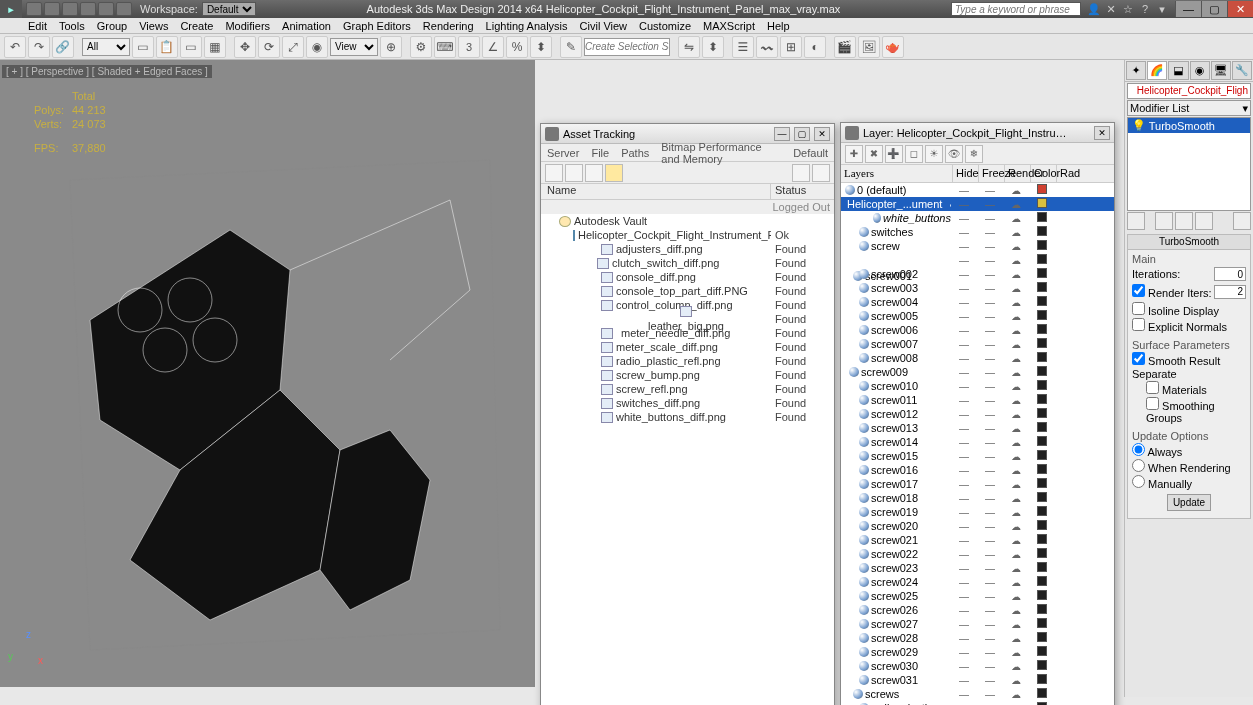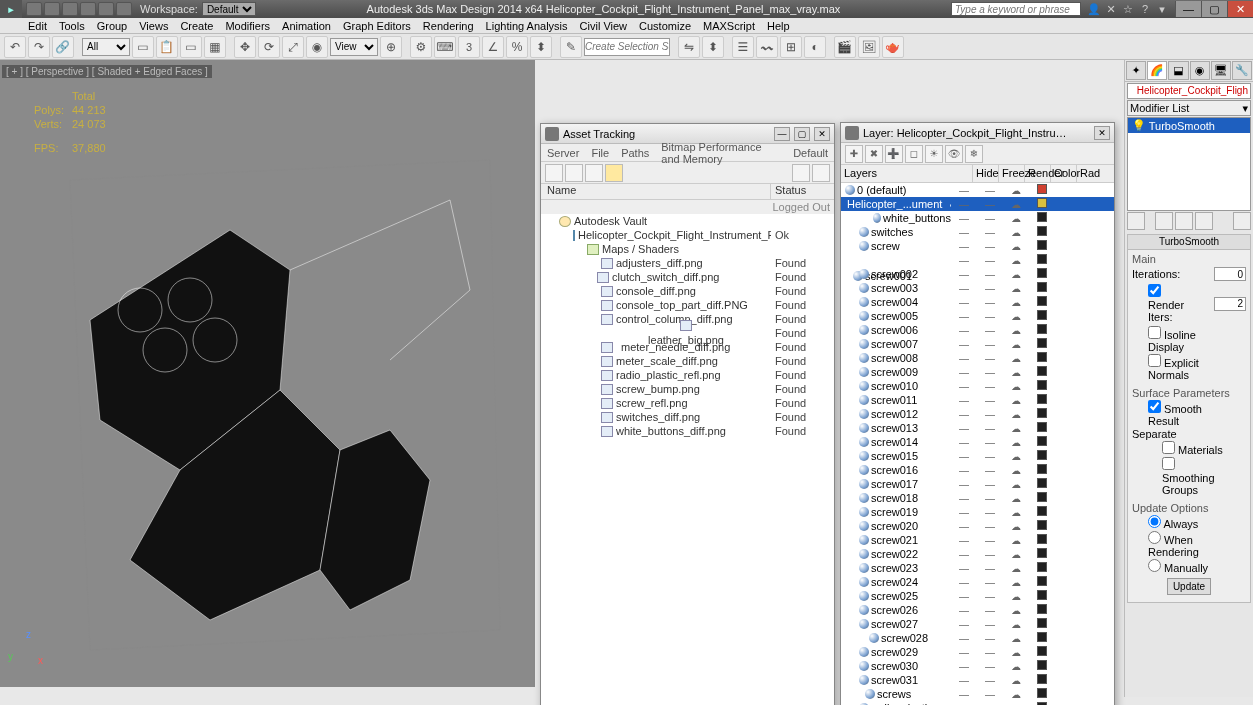--- a/index.html
+++ b/index.html
@@ -68,21 +68,21 @@
 .ico-folder { background:#e0f0c0; border-color:#8a6; }
 .ico-vault { background:#ffe8b0; border-color:#aa7; border-radius:50%; }
 .ico-max { background:#cdeaff; border-color:#58a; }
 
 
 .layer-panel { left:840px; top:62px; width:275px; height:636px; }
 .layer-toolbar { height:22px; background:#eee; border-bottom:1px solid #ccc; display:flex; align-items:center; gap:2px; padding:0 4px; }
 .ltb { width:18px; height:18px; border:1px solid #bbb; background:#f4f4f4; display:inline-flex; align-items:center; justify-content:center; font-size:10px; color:#666; }
 .layer-header { height:18px; background:#eee; border-bottom:1px solid #ccc; display:flex; font-size:10px; }
 .layer-header div { border-right:1px solid #ccc; padding:2px 3px; }
-.lh-layers { width:132px; }
+.lh-layers { width:112px;font-family:Liberation Serif, serif; }
 .lh-col { width:26px; text-align:center; }
 .layer-list { height:558px; overflow-y:scroll; background:#fff; font-size:11px; }
 .layer-row { display:flex; height:14px; align-items:center; }
 .layer-row.selected { background:#1e5fbf; color:#fff; }
 .lr-name { width:110px; display:flex; align-items:center; gap:2px; padding-left:3px; overflow:hidden; white-space:nowrap; }
 .lr-cell { width:26px; text-align:center; color:#666; font-size:10px; }
 .sphere { width:10px; height:10px; border-radius:50%; background:radial-gradient(circle at 30% 30%,#fff,#7aa0d0 60%,#456); display:inline-block; }
 .swatch { width:10px; height:10px; display:inline-block; border:1px solid #555; }
 
 
@@ -92,21 +92,21 @@
 .cmd-tab.active { background:#fff; }
 .obj-name { height:16px; border:1px solid #999; background:#fff; margin:1px 2px; padding:1px 2px; color:#c00; font-size:10px; overflow:hidden; white-space:nowrap;text-align:right; }
 .mod-list-combo { height:16px; border:1px solid #999; margin:1px 2px; background:#eee; font-size:10px; padding:1px 2px; display:flex; justify-content:space-between; }
 .mod-stack { height:94px; border:1px solid #999; margin:1px 2px; background:#fff; font-size:10px; }
 .mod-stack-item { padding:1px 4px; display:flex; align-items:center; gap:3px; }
 .mod-stack-item.selected { background:#1e5fbf; color:#fff; }
 .mod-tools { height:20px; margin:1px 2px; display:flex; gap:2px; }
 .mod-tools .mt { width:18px; height:18px; border:1px solid #aaa; background:#eee; }
 .rollout-title { height:16px; background:#ddd; border:1px solid #bbb; margin:2px 2px 0; text-align:center; font-size:10px; padding-top:1px; }
 .rollout-body { border:1px solid #bbb; border-top:none; margin:0 2px; padding:3px 4px; font-size:10px; background:#eee; }
-.rollout-body label { display:block; margin:1px 16px; }
+.rollout-body label { display:block; margin:1px 0; }
 .param-row { display:flex; align-items:center; justify-content:space-between; margin:2px 0; }
 .spinner { width:32px; height:14px; border:1px solid #999; background:#fff; font-size:10px; text-align:right; padding-right:2px; }
 .upd-btn { width:44px; height:17px; margin:4px auto; display:block; border:1px solid #999; background:#ddd; font-size:10px; }
 .sub-indent { padding-left:14px; }
 .timeslider { position:absolute; left:0; bottom:0; width:535px; height:11px; background:#d0d0d0; border-top:1px solid #aaa; }
 .time-thumb { position:absolute; left:30px; top:0; width:60px; height:10px; background:#bbb; border:1px solid #888; text-align:center; font-size:9px; line-height:9px; }
 
 ::-webkit-scrollbar { width:16px; height:16px; }
 ::-webkit-scrollbar-track { background:#eee; }
 ::-webkit-scrollbar-thumb { background:#ccc; border:1px solid #aaa; }
@@ -298,27 +298,20 @@
           <div class="status"></div>
         </div>
         <div class="tree-row">
           <div class="name" style="padding-left: 32px;">
             <span class="tree-icon ico-max"></span>
             <span>Helicopter_Cockpit_Flight_Instrument_Panel_m...</span>
           </div>
           <div class="status">Ok</div>
         </div>
         <div class="tree-row">
-          <div class="name" style="padding-left: 46px;">
-            <span class="tree-icon ico-folder"></span>
-            <span>Maps / Shaders</span>
-          </div>
-          <div class="status"></div>
-        </div>
-        <div class="tree-row">
           <div class="name" style="padding-left: 60px;">
             <span class="tree-icon ico-img"></span>
             <span>adjusters_diff.png</span>
           </div>
           <div class="status">Found</div>
         </div>
         <div class="tree-row">
           <div class="name" style="padding-left: 56px;">
             <span class="tree-icon ico-img"></span>
             <span>clutch_switch_diff.png</span>
@@ -445,21 +438,21 @@
             <span class="sphere"></span>
             <span>Helicopter_...ument</span>
             <span style="margin-left: 4px;">✓</span>
           </div>
           <div class="lr-cell">—</div>
           <div class="lr-cell">—</div>
           <div class="lr-cell">☁</div>
           <div class="lr-cell"><span class="swatch" style="background: rgb(217, 192, 64);"></span></div>
         </div>
         <div class="layer-row">
-          <div class="lr-name" style="padding-left: 32px;">
+          <div class="lr-name" style="padding-left: 32px; font-style: italic;">
             <span class="sphere"></span>
             <span>white_buttons</span>
           </div>
           <div class="lr-cell">—</div>
           <div class="lr-cell">—</div>
           <div class="lr-cell">☁</div>
           <div class="lr-cell"><span class="swatch" style="background: rgb(32, 32, 32);"></span></div>
         </div>
         <div class="layer-row">
           <div class="lr-name" style="padding-left: 18px;">
@@ -555,21 +548,21 @@
           <div class="lr-name" style="padding-left: 18px;">
             <span class="sphere"></span>
             <span>screw008</span>
           </div>
           <div class="lr-cell">—</div>
           <div class="lr-cell">—</div>
           <div class="lr-cell">☁</div>
           <div class="lr-cell"><span class="swatch" style="background: rgb(32, 32, 32);"></span></div>
         </div>
         <div class="layer-row">
-          <div class="lr-name" style="padding-left: 18px;">
+          <div class="lr-name" style="padding-left: 8px;">
             <span class="sphere"></span>
             <span>screw009</span>
           </div>
           <div class="lr-cell">—</div>
           <div class="lr-cell">—</div>
           <div class="lr-cell">☁</div>
           <div class="lr-cell"><span class="swatch" style="background: rgb(32, 32, 32);"></span></div>
         </div>
         <div class="layer-row">
           <div class="lr-name" style="padding-left: 18px;">
@@ -745,21 +738,21 @@
           <div class="lr-name" style="padding-left: 18px;">
             <span class="sphere"></span>
             <span>screw027</span>
           </div>
           <div class="lr-cell">—</div>
           <div class="lr-cell">—</div>
           <div class="lr-cell">☁</div>
           <div class="lr-cell"><span class="swatch" style="background: rgb(32, 32, 32);"></span></div>
         </div>
         <div class="layer-row">
-          <div class="lr-name" style="padding-left: 28px;">
+          <div class="lr-name" style="padding-left: 18px;">
             <span class="sphere"></span>
             <span>screw028</span>
           </div>
           <div class="lr-cell">—</div>
           <div class="lr-cell">—</div>
           <div class="lr-cell">☁</div>
           <div class="lr-cell"><span class="swatch" style="background: rgb(32, 32, 32);"></span></div>
         </div>
         <div class="layer-row">
           <div class="lr-name" style="padding-left: 18px;">
@@ -785,21 +778,21 @@
           <div class="lr-name" style="padding-left: 18px;">
             <span class="sphere"></span>
             <span>screw031</span>
           </div>
           <div class="lr-cell">—</div>
           <div class="lr-cell">—</div>
           <div class="lr-cell">☁</div>
           <div class="lr-cell"><span class="swatch" style="background: rgb(32, 32, 32);"></span></div>
         </div>
         <div class="layer-row">
-          <div class="lr-name" style="padding-left: 24px;">
+          <div class="lr-name" style="padding-left: 12px;">
             <span class="sphere"></span>
             <span>screws</span>
           </div>
           <div class="lr-cell">—</div>
           <div class="lr-cell">—</div>
           <div class="lr-cell">☁</div>
           <div class="lr-cell"><span class="swatch" style="background: rgb(32, 32, 32);"></span></div>
         </div>
         <div class="layer-row">
           <div class="lr-name" style="padding-left: 18px;">

